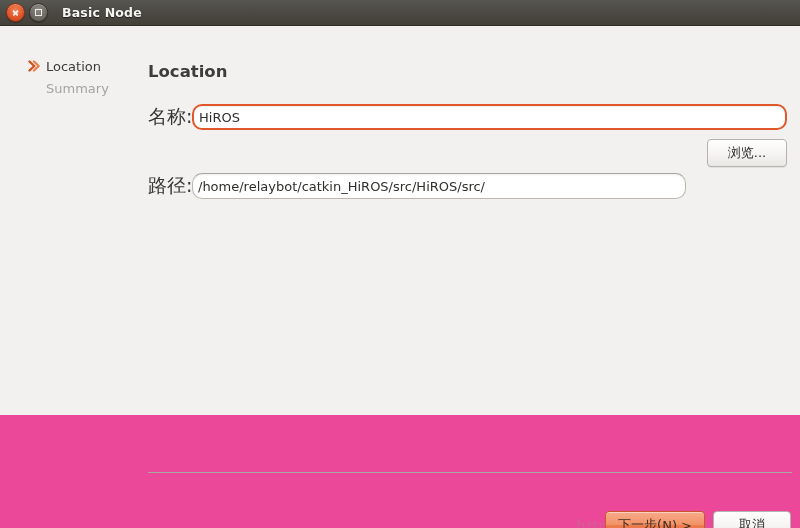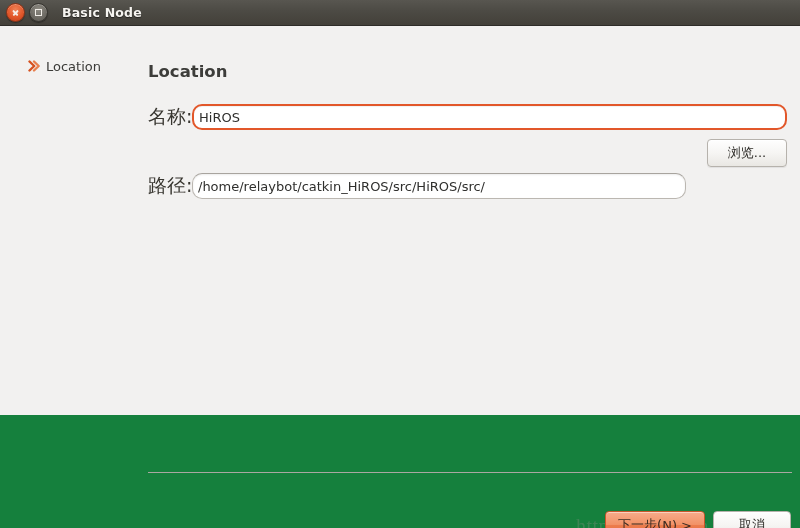--- a/index.html
+++ b/index.html
@@ -11,21 +11,21 @@
     height: 528px;
     overflow: hidden;
     font-family: "DejaVu Sans", "Liberation Sans", sans-serif;
     background: #f2f1f0;
   }
 
   #window {
     position: relative;
     width: 800px;
     height: 528px;
-    background: #15803d;
+    background: #ec4899;
     box-sizing: border-box;
     overflow: hidden;
   }
 
   
   #titlebar {
     position: relative;
     height: 26px;
     background: linear-gradient(to bottom, #585650 0%, #4c4a44 45%, #434039 100%);
     border-bottom: 1px solid #2e2c28;
@@ -283,20 +283,23 @@
     <div id="sidebar">
       <div class="step active">
         <span class="arrow">
           <svg width="14" height="14" viewBox="0 0 14 14" aria-hidden="true">
             <path d="M1.5 2.5 L6.2 7 L1.5 11.5" fill="none" stroke="#d6511f" stroke-width="2.4" stroke-linecap="round" stroke-linejoin="round"></path>
             <path d="M6.0 2.5 L10.7 7 L6.0 11.5" fill="none" stroke="#e8804f" stroke-width="2.4" stroke-linecap="round" stroke-linejoin="round"></path>
           </svg>
         </span>
         <span class="label">Location</span>
       </div>
+      <div class="step inactive">
+        <span class="label">Summary</span>
+      </div>
     </div>
 
     <div id="content">
 
       <div id="page-heading">Location</div>
 
       <div class="form-row" id="row-name">
         <span class="field-label">名称:</span>
         <div class="text-input focused" id="name-input" title="HiROS">HiROS</div>
       </div>

